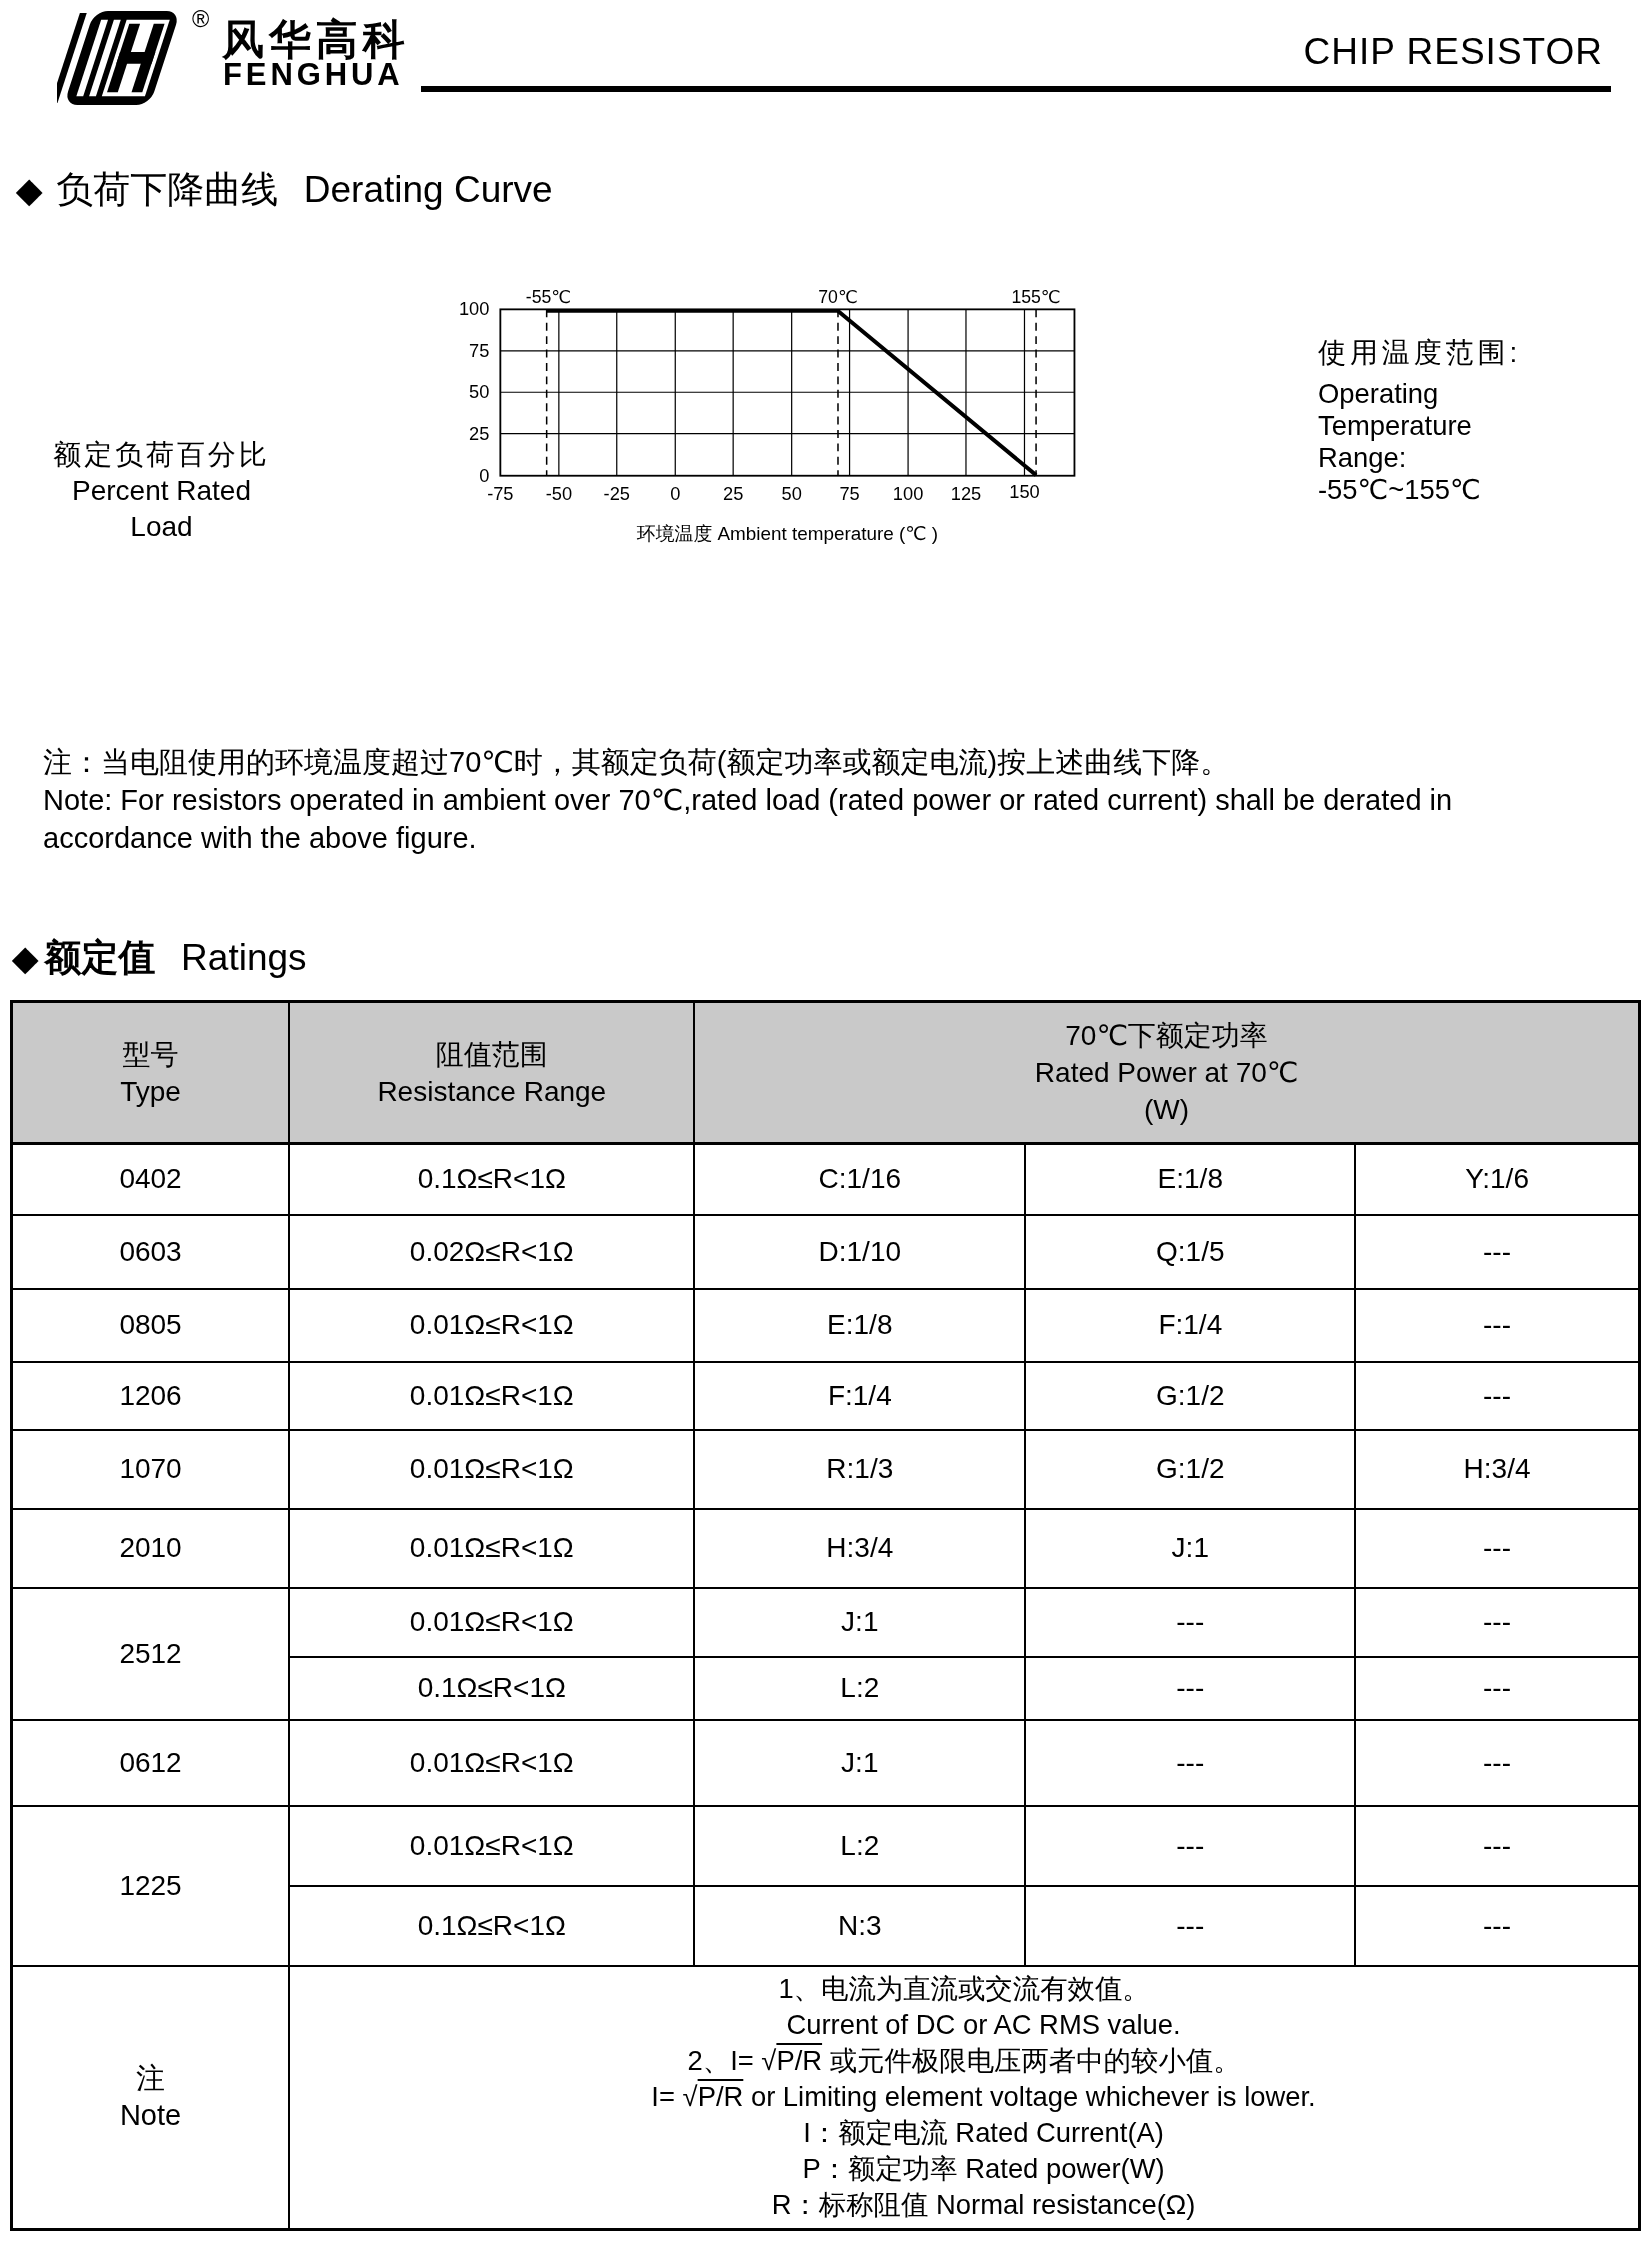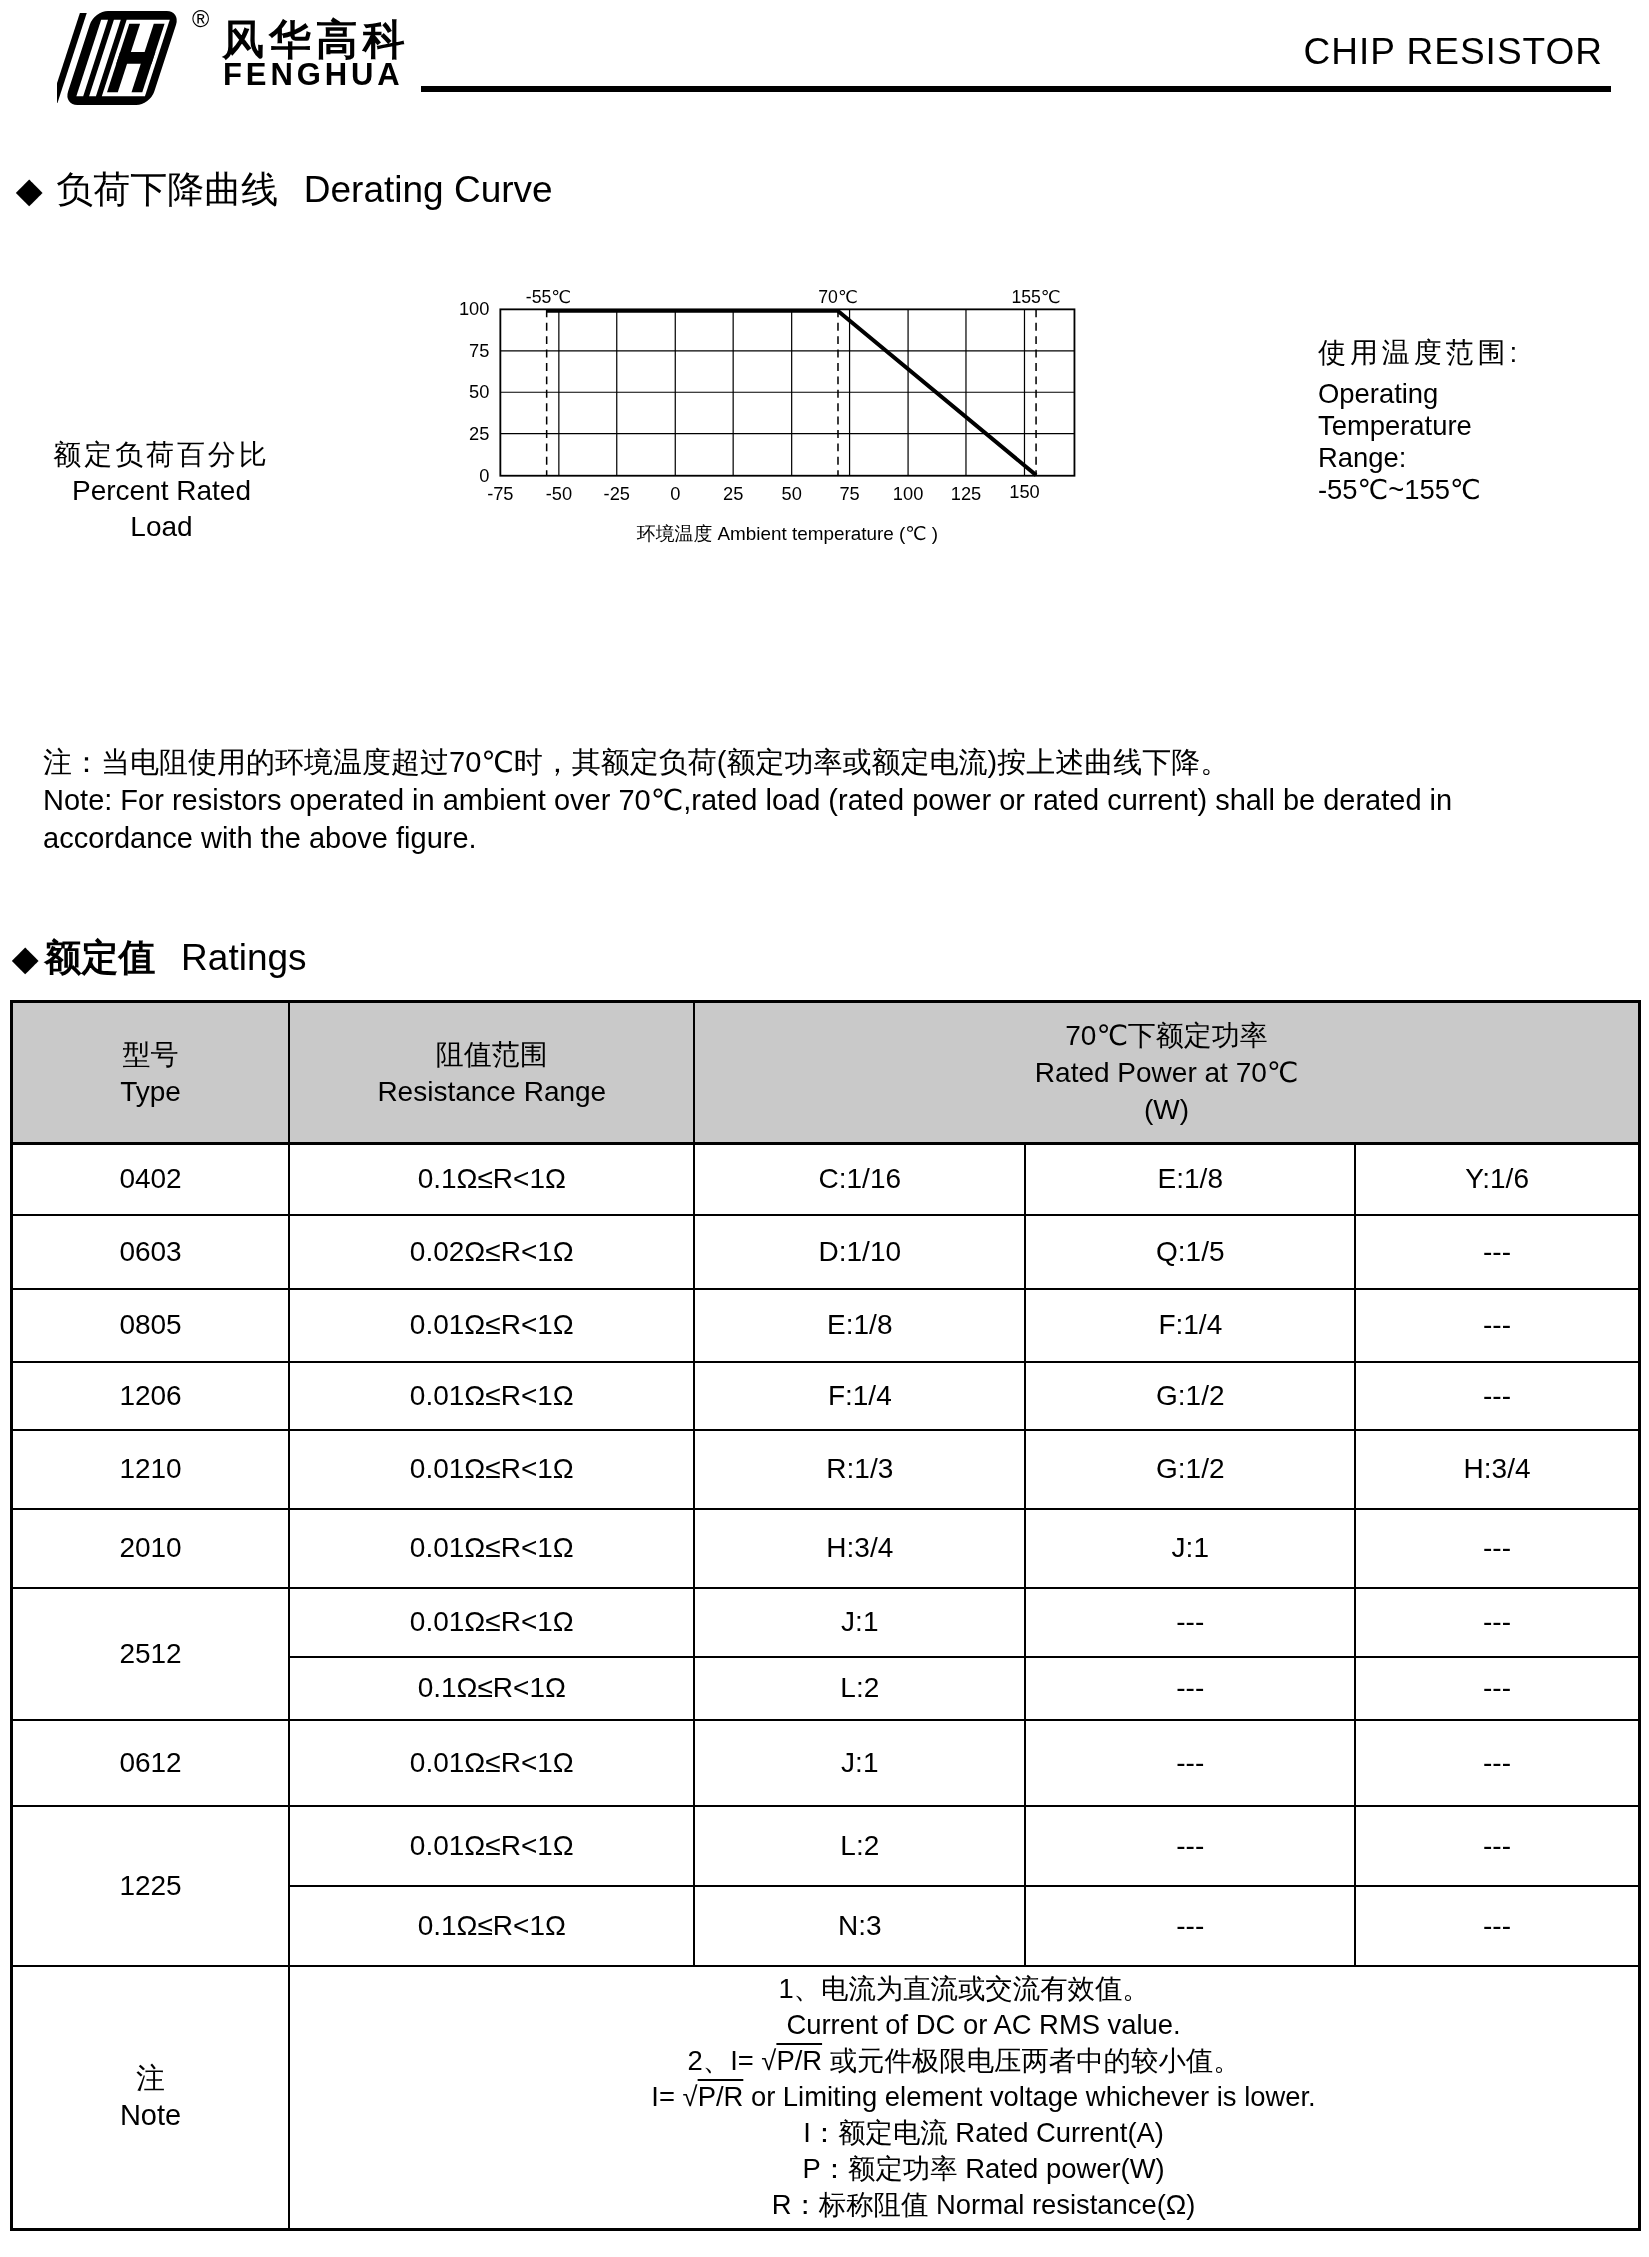--- a/index.html
+++ b/index.html
@@ -214,21 +214,21 @@
         <td>---</td>
       </tr>
       <tr style="height:68px">
         <td>1206</td>
         <td>0.01Ω≤R&lt;1Ω</td>
         <td>F:1/4</td>
         <td>G:1/2</td>
         <td>---</td>
       </tr>
       <tr style="height:79px">
-        <td>1210</td>
+        <td>1070</td>
         <td>0.01Ω≤R&lt;1Ω</td>
         <td>R:1/3</td>
         <td>G:1/2</td>
         <td>H:3/4</td>
       </tr>
       <tr style="height:79px">
         <td>2010</td>
         <td>0.01Ω≤R&lt;1Ω</td>
         <td>H:3/4</td>
         <td>J:1</td>

